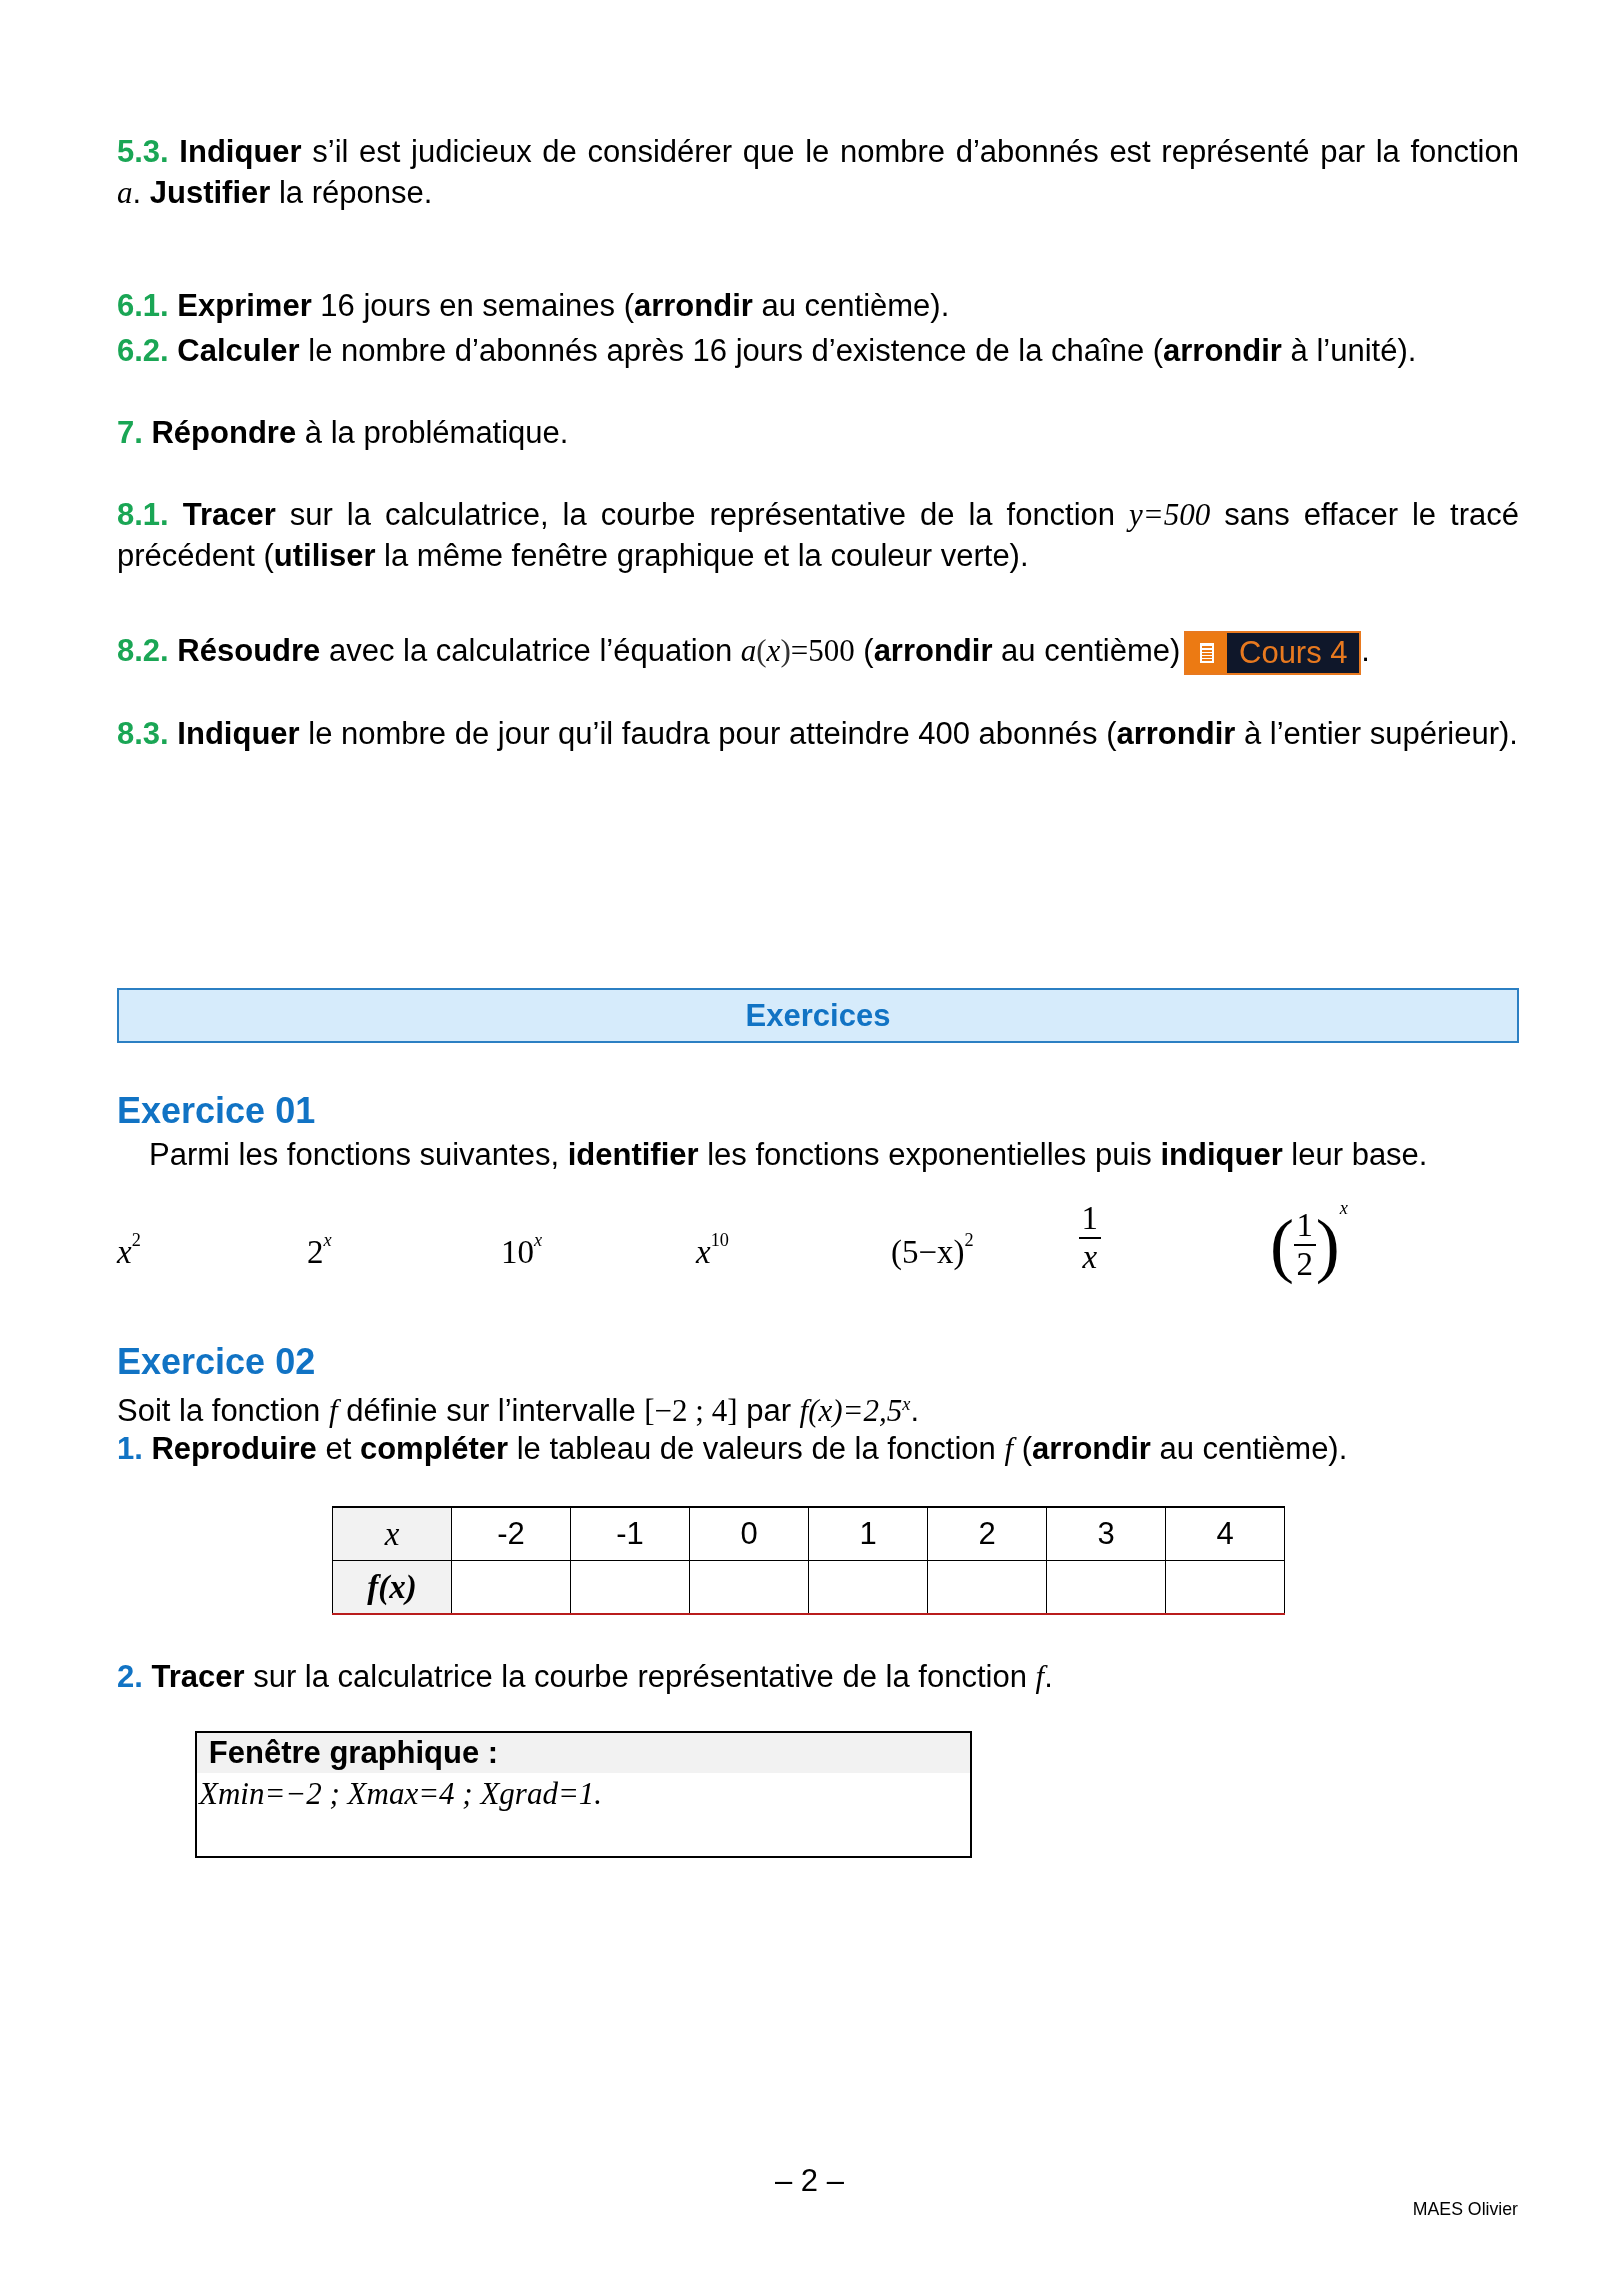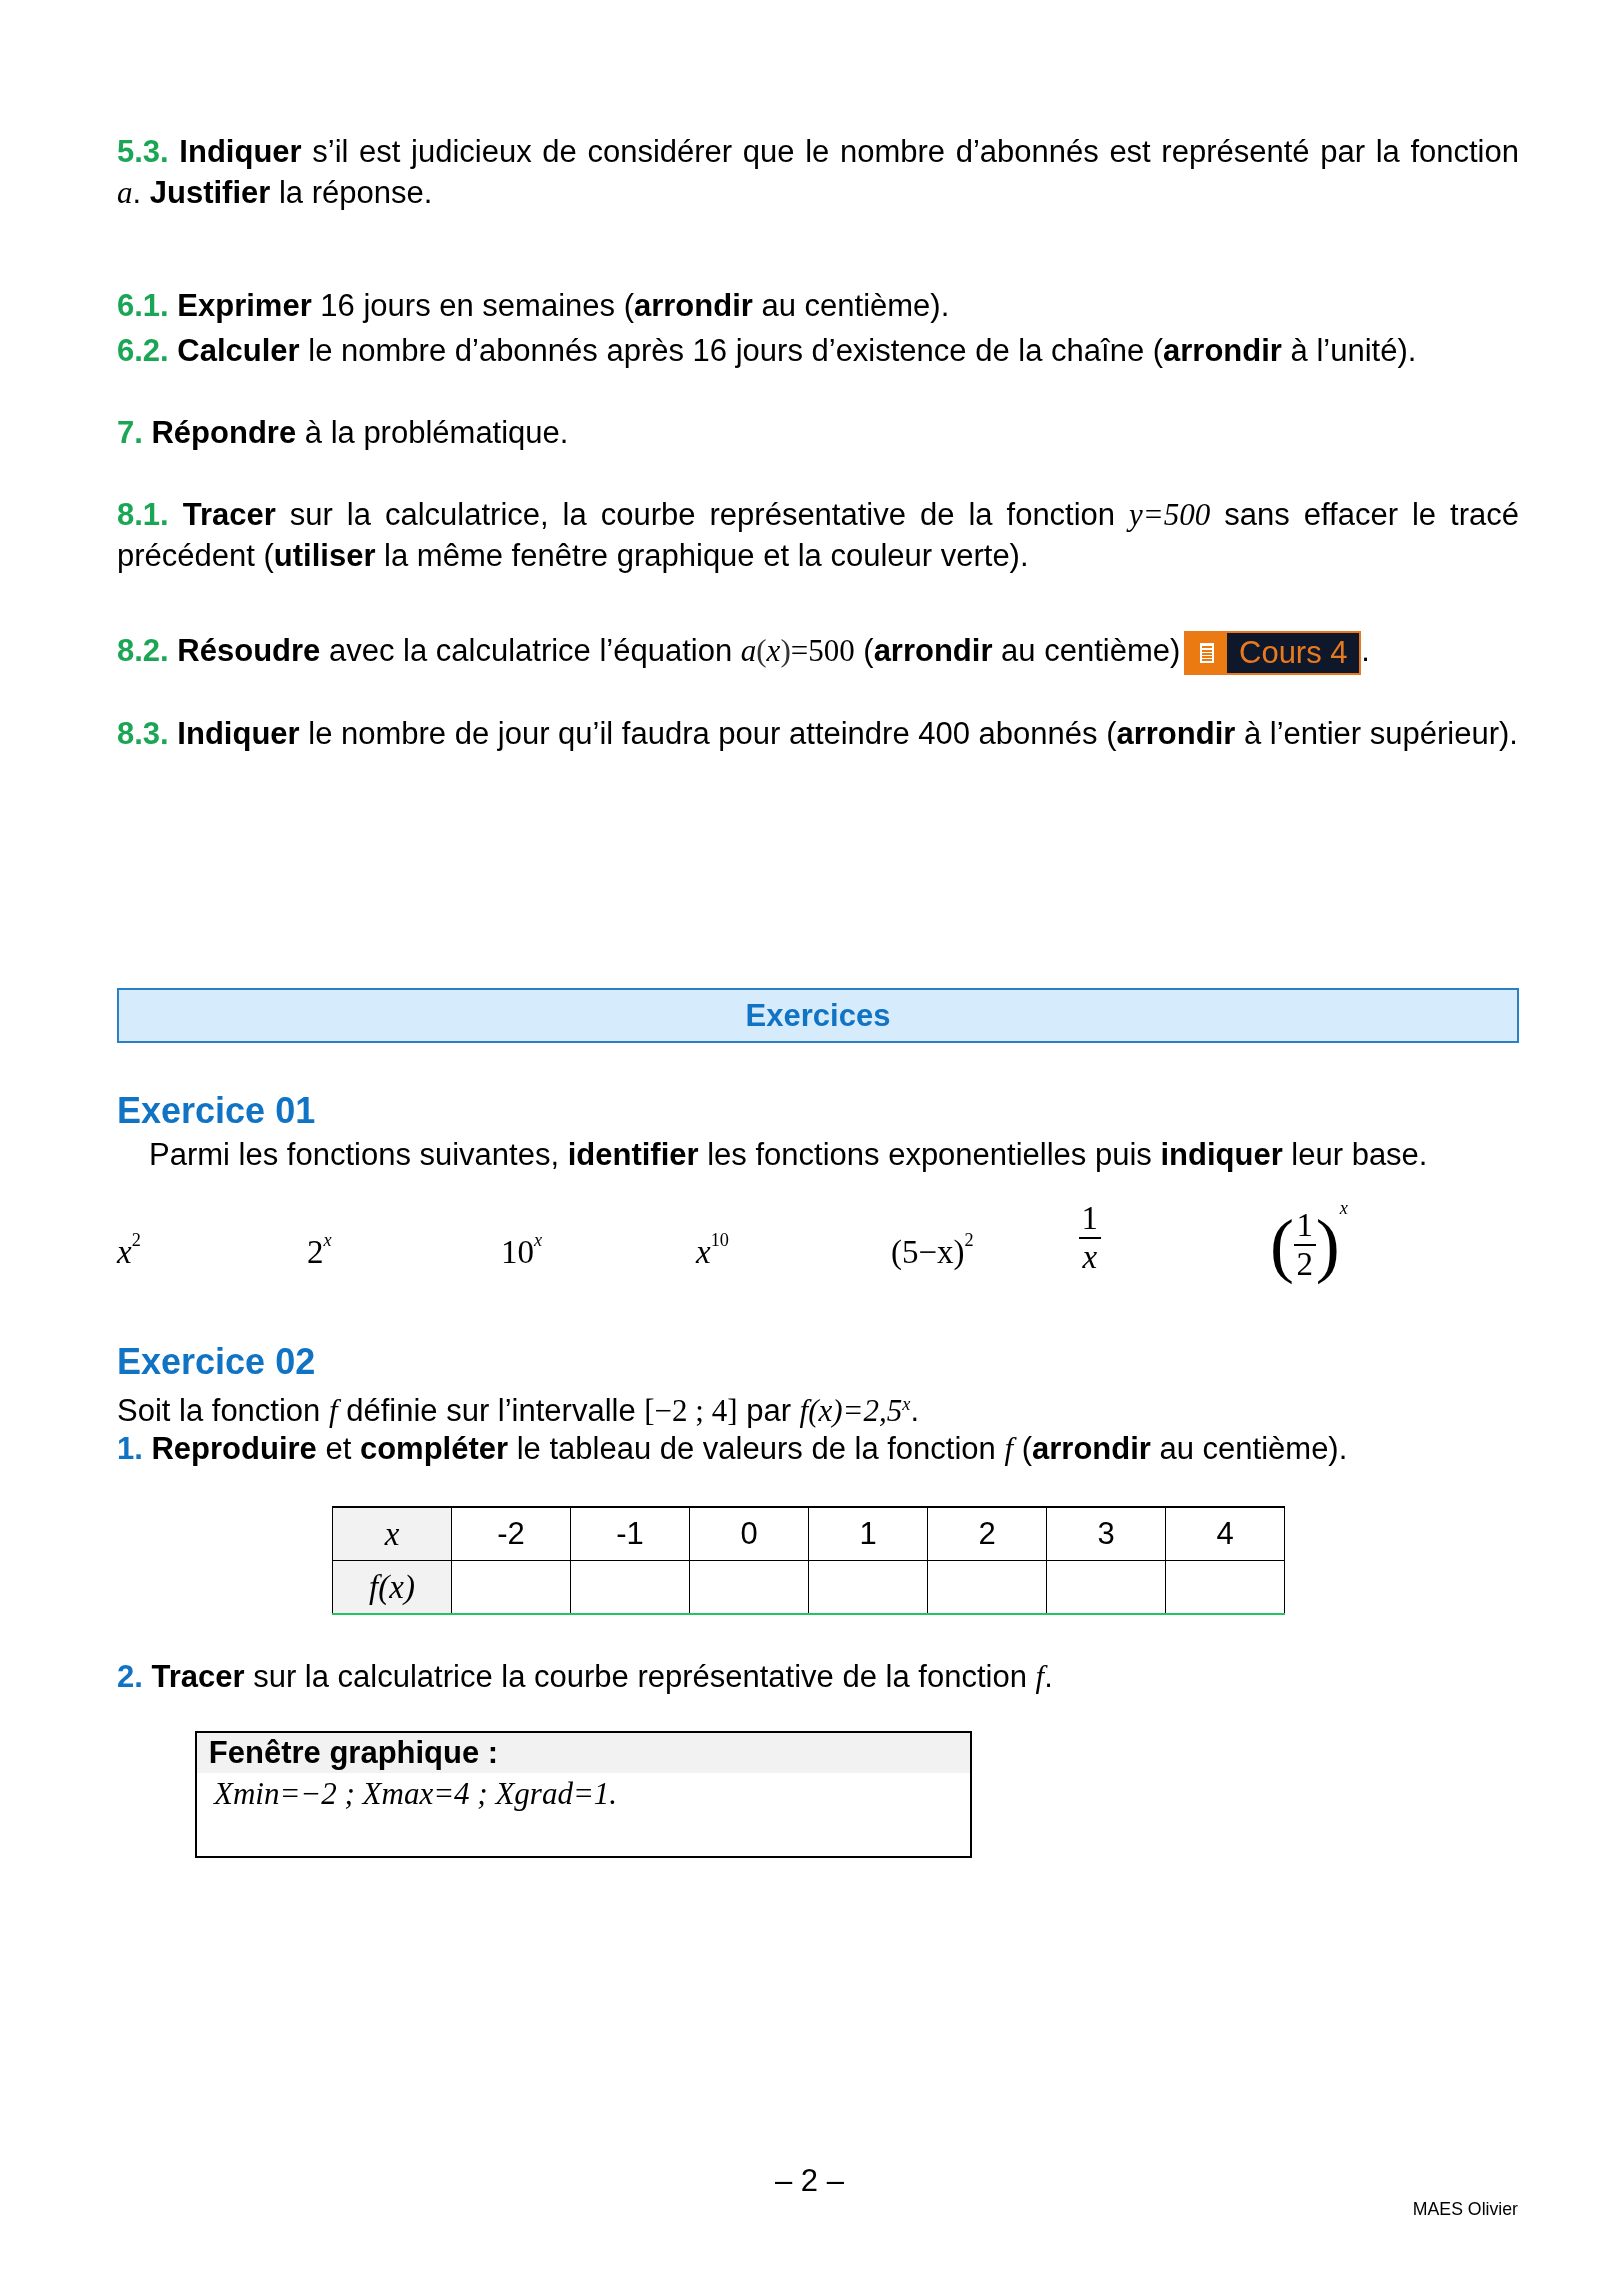--- a/index.html
+++ b/index.html
@@ -29,25 +29,25 @@
   .ex-title { position: absolute; left: 0; color: #1173c4; font-weight: bold; font-size: 36px; }
   .funcs { position: absolute; left: 0; top: 1204px; width: 1402px; height: 105px; }
   .func { position: absolute; font-family: "Liberation Serif", serif; font-size: 33px; }
   .func sup { font-size: 18.3px; vertical-align: 17px; }
   .frac { display: inline-flex; flex-direction: column; align-items: center; vertical-align: middle; }
   .frac .n, .frac .d { line-height: 37px; padding: 0 2.6px; }
   .frac .bar { width: 100%; height: 2px; background: #000; }
   table.vals { position: absolute; left: 215px; top: 1506px; border-collapse: collapse; }
   table.vals td { border: 1.3px solid #000; width: 118px; height: 52px; text-align: center; font-size: 31px; padding: 0; }
   table.vals tr:first-child td { border-top: 2px solid #000; }
-  table.vals tr:last-child td { border-bottom: 2px solid #22c55e; }
+  table.vals tr:last-child td { border-bottom: 2px solid #b91c1c; font-weight: bold; }
   table.vals td.hdr { background: #f2f2f2; font-family: "Liberation Serif", serif; font-style: italic; font-size: 33px; }
   .graph-box { position: absolute; left: 78px; top: 1731px; width: 777px; height: 127px; border: 2px solid #000; box-sizing: border-box; }
   .graph-box .head { background: #f2f2f2; height: 40px; line-height: 40px; padding-left: 11.8px; font-weight: bold; font-size: 31px; }
-  .graph-box .line { padding-left: 17px; font-family: "Liberation Serif", serif; font-size: 31px; line-height: 41px; }
+  .graph-box .line { padding-left: 2px; font-family: "Liberation Serif", serif; font-size: 31px; line-height: 41px; }
   .footer-page { position: absolute; left: 775px; top: 2163px; font-size: 31px; }
   .footer-author { position: absolute; right: 105px; top: 2199px; font-size: 17.7px; }
 </style>
 </head>
 <body>
 
 <div class="page">
 
   <div class="q" style="top:131px;">
     <span class="num-green">5.3.</span>

